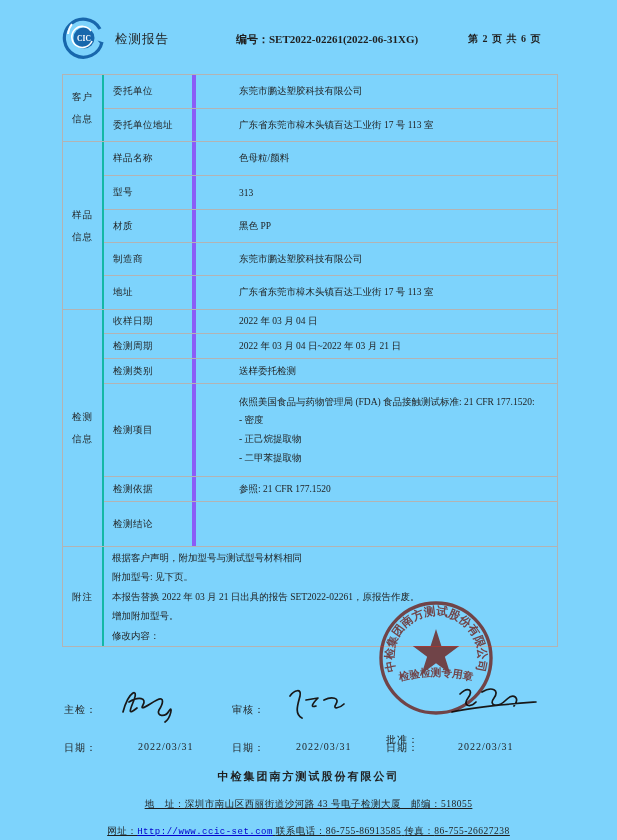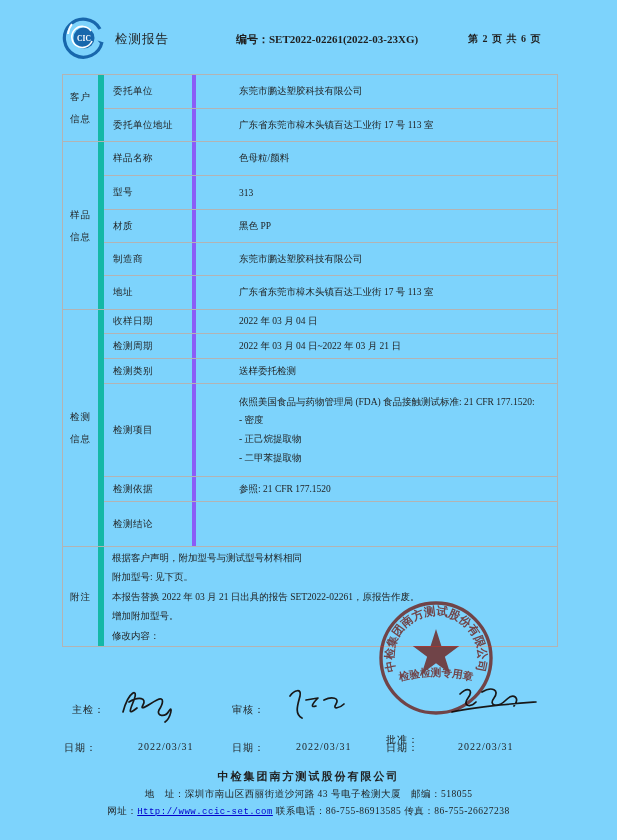--- a/index.html
+++ b/index.html
@@ -10,21 +10,21 @@
   
   .hdr-logo { position:absolute; left:62px; top:16px; width:44px; height:44px; }
   .hdr-title { position:absolute; left:115px; top:31px; font-size:12.5px; font-weight:normal; letter-spacing:1px; }
   .hdr-no { position:absolute; left:236px; top:32px; font-size:11px; font-weight:bold; }
   .hdr-page { position:absolute; left:468px; top:32px; font-size:10px; font-weight:bold; letter-spacing:1px; }
 
   
   .report-table { position:absolute; left:62px; top:74px; width:496px; border:1px solid #b3b3b3; font-size:9.5px; }
   .t-section { display:flex; border-top:1px solid #b3b3b3; }
   .t-section:first-child { border-top:none; }
-  .sec-label { width:41px; border-right:6px solid #14b8a6; display:flex; flex-direction:column; justify-content:center; align-items:center; line-height:22px; letter-spacing:1px; }
+  .sec-label { width:41px; border-right:2px solid #14b8a6; display:flex; flex-direction:column; justify-content:center; align-items:center; line-height:22px; letter-spacing:1px; }
   .t-rows { flex:1; display:flex; flex-direction:column; }
   .t-row { display:flex; border-top:1px solid #b3b3b3; }
   .t-row:first-child { border-top:none; }
   .cell-label { width:92px; border-right:4px solid #8b5cf6; padding-left:9px; display:flex; align-items:center; letter-spacing:0.5px; }
   .cell-value { flex:1; padding:2px 12px 2px 8px; display:flex; flex-direction:column; justify-content:center;margin-left:35px; }
   .h33{height:33px} .h34{height:34px} .h23{height:23px} .h25{height:25px} .h93{height:93px} .h45{height:45px} .h99{height:99px}
   .vline { line-height:18.6px; }
   .just { text-align:justify; }
   .concl { line-height:15.2px; text-align:justify; }
   .note-cell { flex:1; padding:2px 12px 0 8px; display:flex; flex-direction:column; justify-content:center; }
@@ -35,38 +35,38 @@
   .sig-label { position:absolute; letter-spacing:1px; }
   .sig-svg { position:absolute; }
   .sig-svg path { stroke:#181818; stroke-width:1.7; fill:none; stroke-linecap:round; stroke-linejoin:round; }
 
   
   .stamp { position:absolute; left:374px; top:596px; width:124px; height:124px; opacity:0.87; mix-blend-mode:multiply; pointer-events:none; }
 
   
   .footer { position:absolute; left:0; top:769px; width:617px; text-align:center; }
   .f-company { font-size:11px; font-weight:bold; letter-spacing:2px; }
-  .f-line { font-size:9.5px; margin-top:4px; letter-spacing:0.5px; }
+  .f-line { font-size:9.5px; margin-top:14px; letter-spacing:0.5px;text-decoration:underline; }
   .f-link { color:#0000cc; text-decoration:underline; font-family:"Liberation Mono","DejaVu Sans Mono",monospace; font-size:9px; }
 </style>
 </head>
 <body>
 
 <div class="page">
 
   <svg class="hdr-logo" viewBox="0 0 44 44">
     <path d="M38 13 A 19 19 0 1 0 40 26" fill="none" stroke="#1867ac" stroke-width="3.2"></path>
     <path d="M40 26 l-4.5 -1.5 l 3.4 3.8 z" fill="#1867ac"></path>
     <path d="M10 8 a 19 19 0 0 0 -4 10" fill="none" stroke="#ffffff" stroke-width="2"></path>
     <circle cx="22" cy="22" r="10.5" fill="#1867ac"></circle>
     <path d="M29 15 a 10.5 10.5 0 1 0 1 10" fill="none" stroke="#ffffff" stroke-width="1.6"></path>
     <text x="22" y="25" text-anchor="middle" font-size="7.5" font-family="Liberation Serif, serif" font-weight="bold" fill="#ffffff">CIC</text>
   </svg>
   <div class="hdr-title">检测报告</div>
-  <div class="hdr-no"><span>编号：</span><span>SET2022-02261(2022-03-23XG)</span></div>
+  <div class="hdr-no"><span>编号：</span><span>SET2022-02261(2022-06-31XG)</span></div>
   <div class="hdr-page">第 2 页 共 6 页</div>
 
   <div class="report-table">
 
     <div class="t-section">
       <div class="sec-label">
         <span>客户</span>
         <span>信息</span>
       </div>
       <div class="t-rows">
@@ -177,21 +177,21 @@
         <div class="note-line">根据客户声明，附加型号与测试型号材料相同</div>
         <div class="note-line">附加型号: 见下页。</div>
         <div class="note-line">本报告替换 2022 年 03 月 21 日出具的报告 SET2022-02261，原报告作废。</div>
         <div class="note-line">增加附加型号。</div>
         <div class="note-line">修改内容：</div>
       </div>
     </div>
   </div>
 
   <div class="sig-area">
-    <span class="sig-label" style="left:72px; top:43px;">主检：</span>
+    <span class="sig-label" style="left:64px; top:43px;">主检：</span>
     <span class="sig-label" style="left:232px; top:43px;">审核：</span>
     <span class="sig-label" style="left:386px; top:45px;margin-top:28px;">批准：</span>
 
     <svg class="sig-svg" style="left:113px; top:18px;" width="78" height="52">
       <path d="M10 34 C 16 12, 26 10, 21 22 C 17 32, 14 38, 24 30 M16 24 C 26 18, 34 20, 30 27 C 26 34, 36 26, 44 22 C 52 18, 50 26, 46 32 C 43 38, 52 40, 56 33 C 60 26, 58 40, 52 44"></path>
     </svg>
     <svg class="sig-svg" style="left:282px; top:22px;" width="72" height="42">
       <path d="M8 14 C 12 8, 20 6, 18 14 C 16 22, 12 32, 20 36 M24 18 L 36 16 C 30 22, 28 26, 34 24 M42 18 C 50 14, 58 16, 54 22 C 50 28, 58 26, 62 22"></path>
     </svg>
     <svg class="sig-svg" style="left:448px; top:18px;" width="92" height="50">

